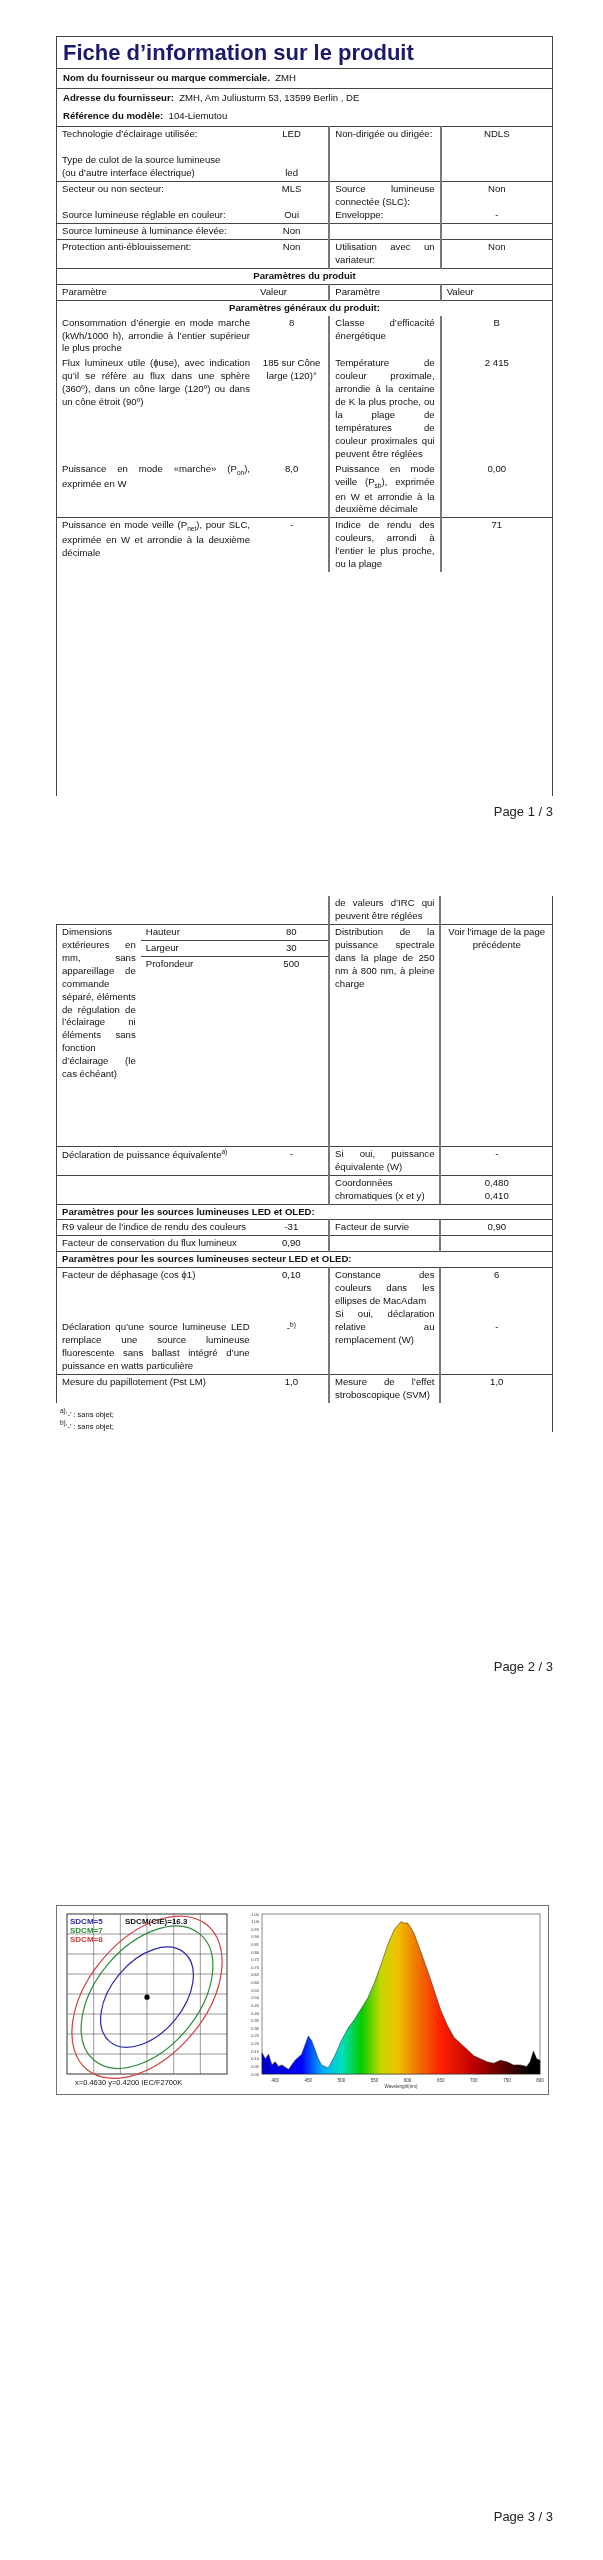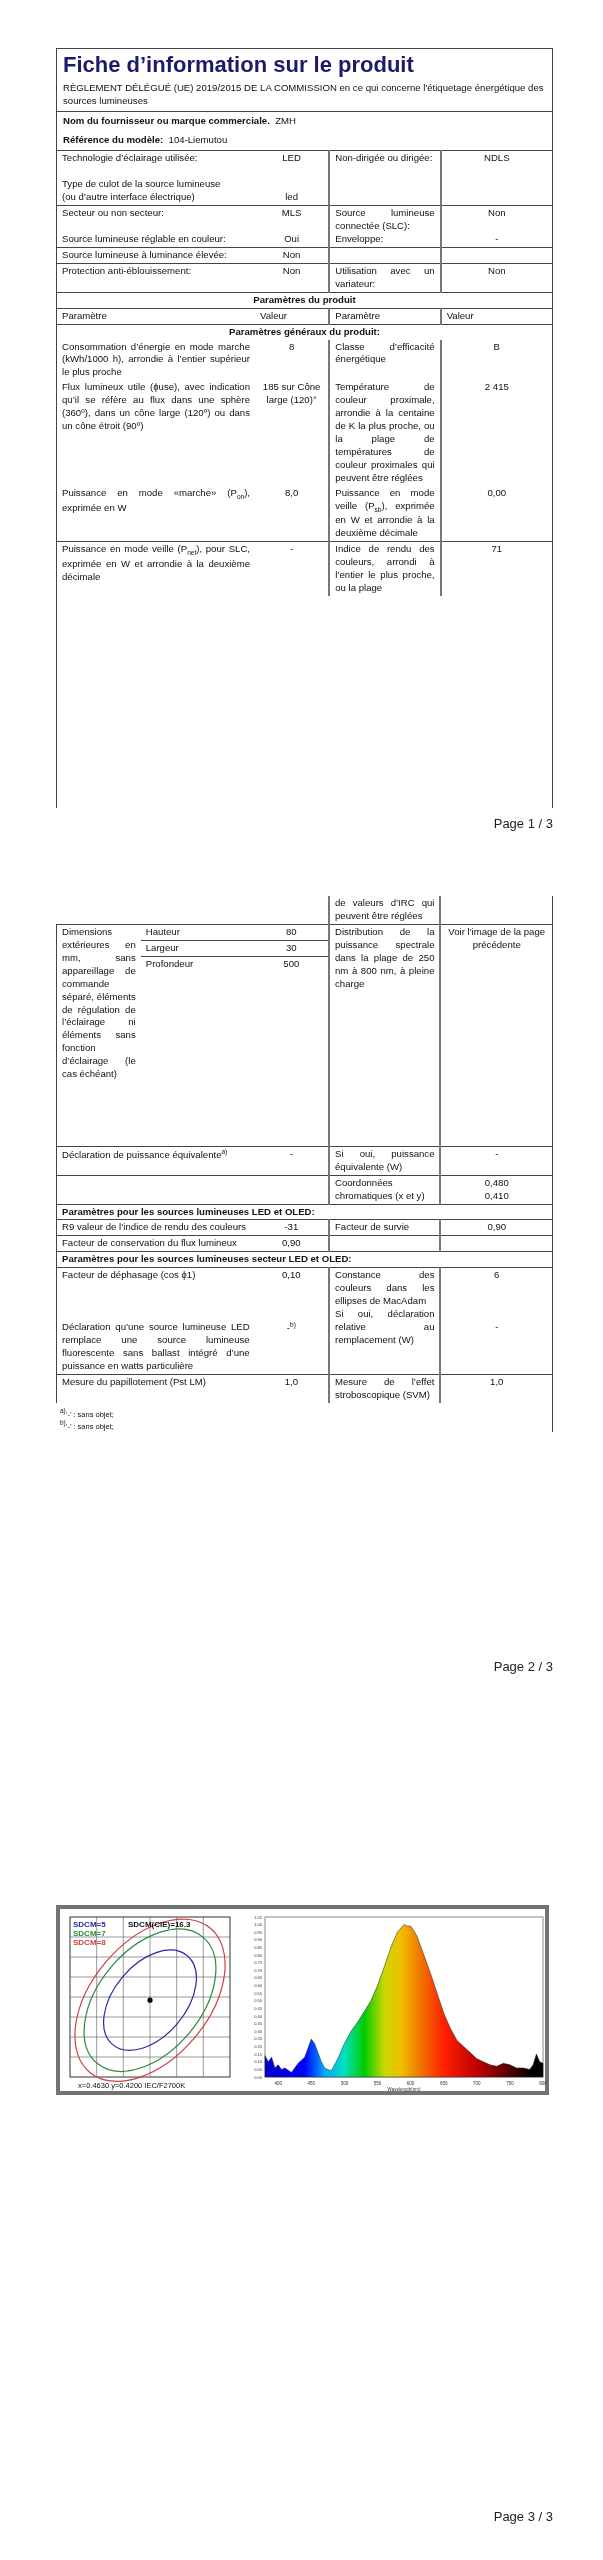--- a/index.html
+++ b/index.html
@@ -15,32 +15,35 @@
   td{vertical-align:top;padding:1px 5px;font-size:9.6px;}
   td.v{text-align:center;}
   td.j{text-align:justify;}
   .bl{border-left:2px solid #777;}
   .bt{border-top:1px solid #444;}
   .sec{text-align:center;font-weight:bold;}
   .secL{font-weight:bold;}
   sub,sup{font-size:6.5px;}
   .pagenum{position:absolute;right:50px;font-size:13px;color:#222;}
   .footnote{font-size:7.5px;padding-left:60px;}
-  .chartbox{position:absolute;left:56px;top:1905px;width:493px;height:190px;border:4px solid #737373;box-sizing:border-box;}
+  .chartbox{position:absolute;left:56px;top:1905px;width:493px;height:190px;border:1px solid #737373;box-sizing:border-box;}
 </style>
 </head>
 <body>
 
-<div class="page" style="top:12px;height:860px;">
+<div class="page" style="top:0;height:860px;">
   <div class="frame" style="top:36px;height:760px;">
     <div class="title">Fiche d’information sur le produit</div>
-    <div class="sub">RÈGLEMENT DÉLÉGUÉ (UE) 2019/2015 DE LA COMMISSION en ce qui concerne l'étiquetage énergétique des sources lumineuses</div>
     <div class="hdr-row">
       <b>Nom du fournisseur ou marque commerciale.</b>&nbsp;
       <span>ZMH</span>
+    </div>
+    <div class="hdr-row">
+      <b>Adresse du fournisseur:</b>&nbsp;
+      <span>ZMH, Am Juliusturm 53, 13599 Berlin , DE</span>
     </div>
     <div class="kv">
       <b>Référence du modèle:</b>&nbsp;
       <span>104-Liemutou</span>
     </div>
 
     <table>
       <colgroup>
           <col style="width:40%">
           <col style="width:15%">

